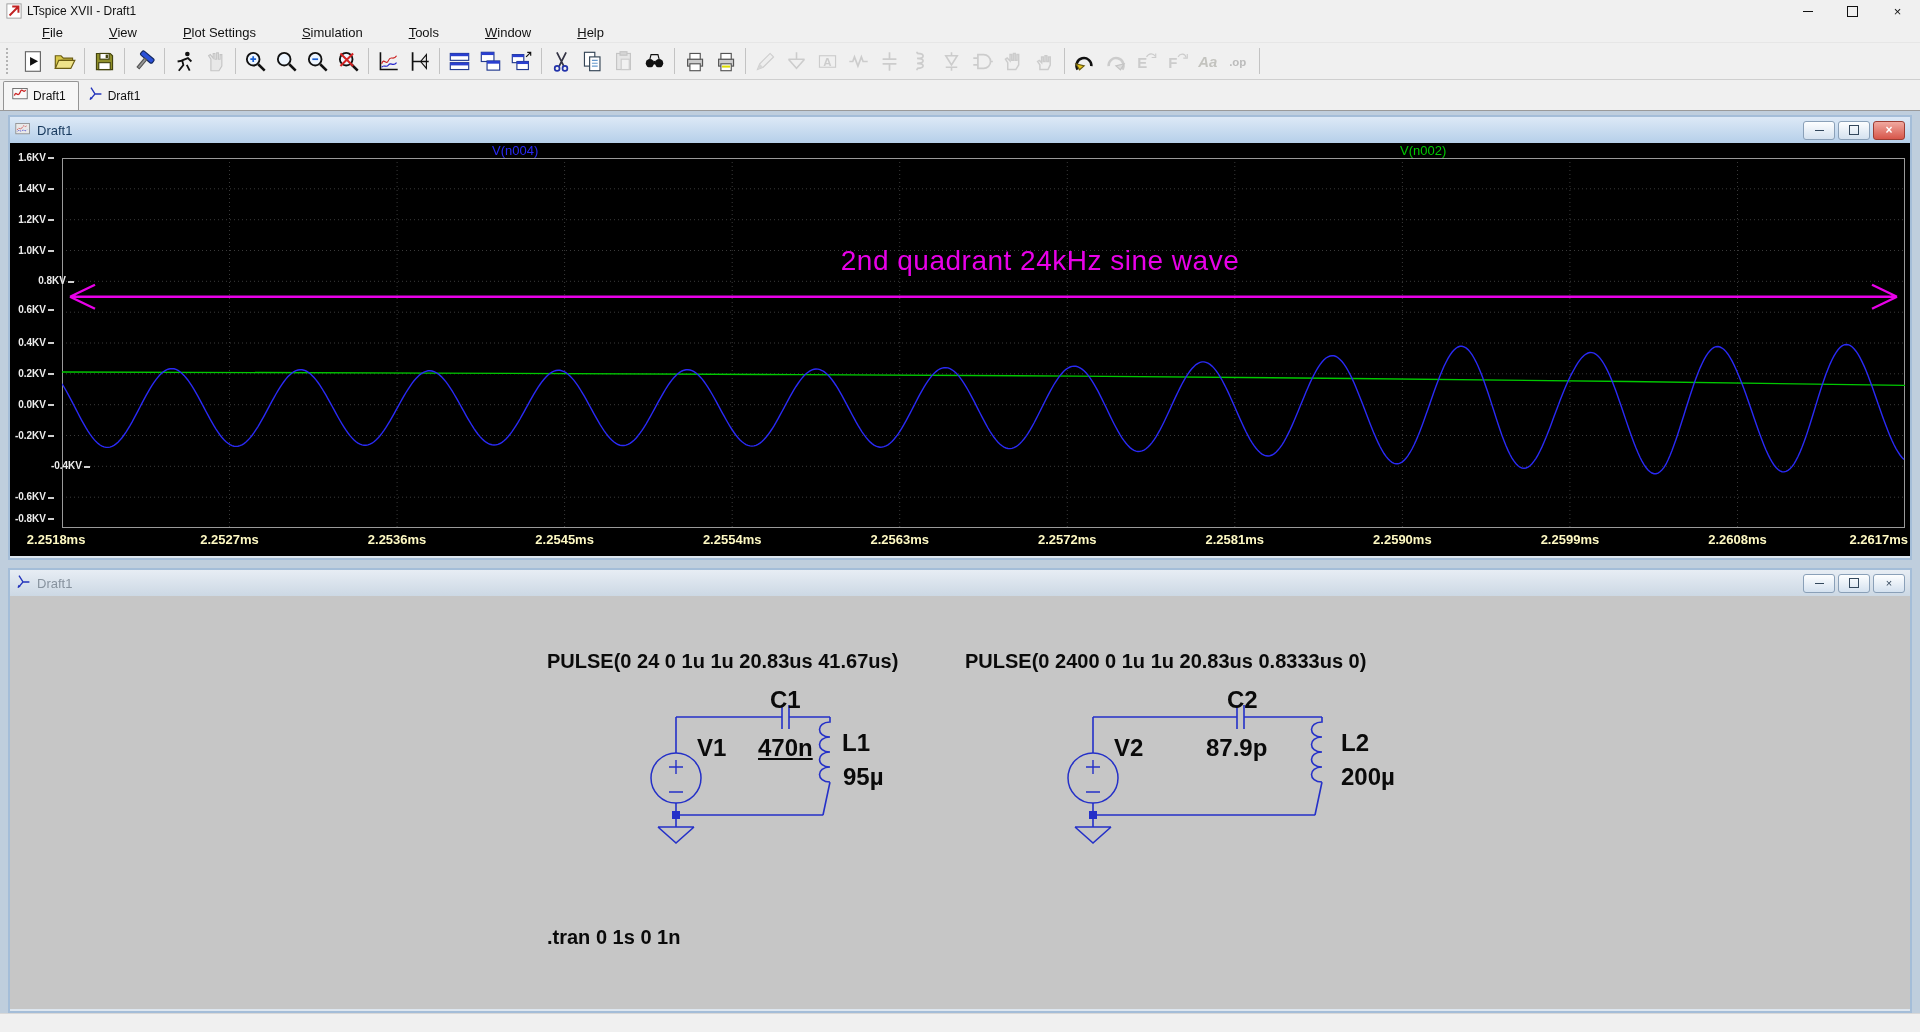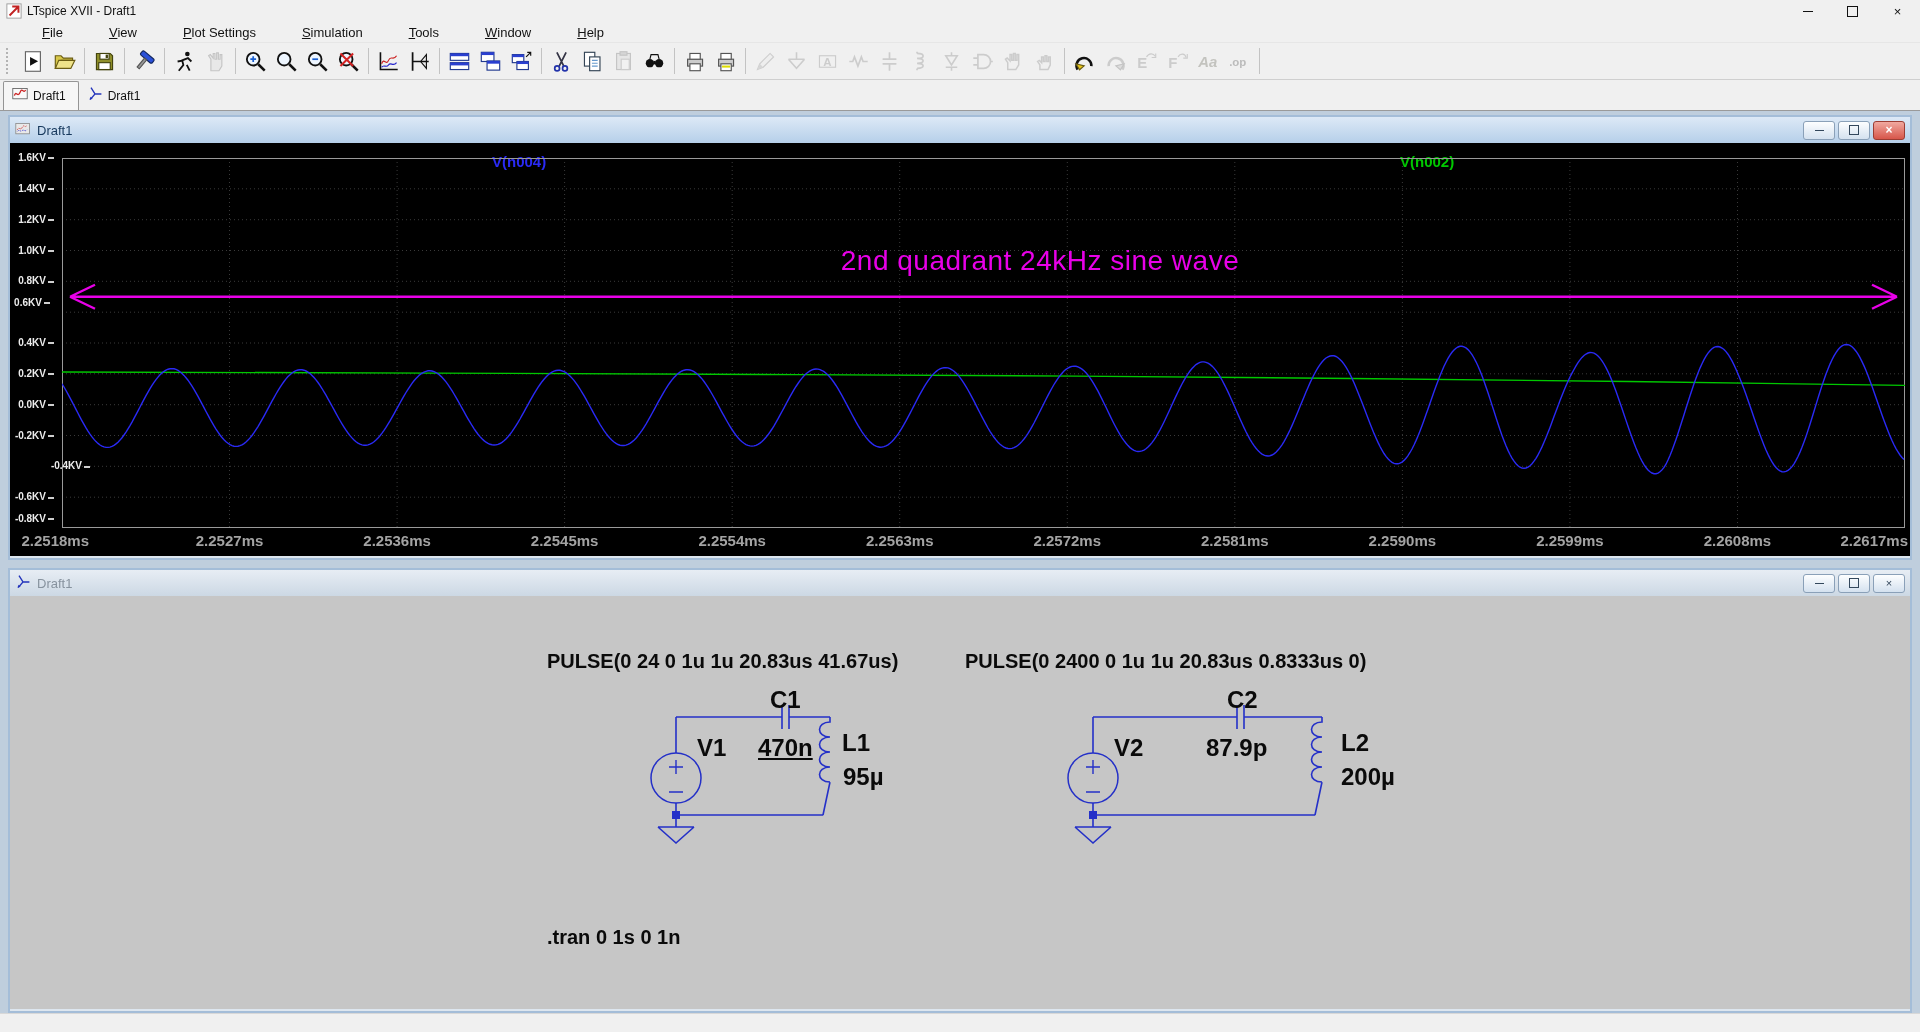--- a/index.html
+++ b/index.html
@@ -33,24 +33,24 @@
   .cw-title{margin-left:6px;color:#16385c;}
   .cw-titlebar.inactive .cw-title{color:#87929e;}
   .cw-controls{margin-left:auto;display:flex;gap:3px;}
   .cw-btn{width:30px;height:17px;border:1px solid #8aa0b8;border-radius:3px;
           background:linear-gradient(#fdfeff,#d4e1ef);display:flex;align-items:center;justify-content:center;
           color:#33475c;font-size:11px;line-height:1;}
   .cw-btn .g-min{background:#33475c;width:9px;}
   .cw-btn .g-max{border-color:#33475c;width:8px;height:8px;}
   .cw-btn.close-red{background:linear-gradient(#f0a9a0,#d7564a);border-color:#9c3d33;color:#fff;font-size:12px;font-weight:bold;}
   .plot-body{position:relative;height:413px;background:#000;overflow:hidden;}
-  .trace-label{position:absolute;top:10px;font-size:15px;font-weight:bold;}
+  .trace-label{position:absolute;top:0;font-size:13px;font-weight:normal;}
   .ytick{position:absolute;left:0;width:44px;text-align:right;color:#ececec;font-size:10px;font-weight:bold;line-height:16px;}
   .ytick::after{content:"";display:inline-block;width:6px;height:2px;background:#cfcfcf;margin-left:2px;vertical-align:middle;}
-  .xtick{position:absolute;top:389px;color:#a3a3a3;font-size:15px;font-weight:bold;}
+  .xtick{position:absolute;top:389px;color:#fef9c3;font-size:13px;font-weight:bold;}
   .plot-annotation{position:absolute;left:1030px;top:102px;transform:translateX(-50%);font-size:28px;letter-spacing:.5px;}
   .schem-body{position:relative;height:413px;background:#c6c6c6;overflow:hidden;}
   .schem-text{position:absolute;font-size:20px;font-weight:bold;color:#0a0a0a;white-space:pre;}
   .comp-label{position:absolute;font-size:24px;font-weight:bold;color:#0a0a0a;}
   .statusbar{height:22px;background:#f0f0f0;border-top:1px solid #d8d8d8;}
   svg.circuit{position:absolute;left:0;top:0;}
 </style>
 </head>
 <body>
 
@@ -332,22 +332,22 @@
           <rect x="0.5" y="0.5" width="1842" height="369" fill="none" stroke="#9a9a9a"></rect>
           <path d="M0.0,214.0 L368.6,215.1 L737.2,216.6 L1013.7,218.1 L1290.1,220.5 L1566.5,223.5 L1843.0,227.4" fill="none" stroke="#00c800" stroke-width="1.4"></path>
           <path d="M0,225.8 L2,229.0 L4,232.5 L6,236.1 L8,239.8 L10,243.6 L12,247.5 L14,251.4 L16,255.3 L18,259.1 L20,262.8 L22,266.4 L24,269.9 L26,273.1 L28,276.1 L30,278.9 L32,281.4 L34,283.6 L36,285.4 L38,287.0 L40,288.1 L42,288.9 L44,289.4 L46,289.4 L48,289.1 L50,288.4 L52,287.4 L54,285.9 L56,284.2 L58,282.1 L60,279.7 L62,277.0 L64,274.1 L66,270.9 L68,267.6 L70,264.1 L72,260.4 L74,256.6 L76,252.8 L78,249.0 L80,245.2 L82,241.4 L84,237.7 L86,234.1 L88,230.6 L90,227.4 L92,224.4 L94,221.6 L96,219.1 L98,216.8 L100,214.9 L102,213.3 L104,212.1 L106,211.2 L108,210.7 L110,210.6 L112,210.8 L114,211.4 L116,212.4 L118,213.7 L120,215.4 L122,217.4 L124,219.7 L126,222.2 L128,225.1 L130,228.2 L132,231.4 L134,234.9 L136,238.4 L138,242.1 L140,245.9 L142,249.7 L144,253.5 L146,257.2 L148,260.9 L150,264.4 L152,267.9 L154,271.1 L156,274.1 L158,277.0 L160,279.5 L162,281.8 L164,283.7 L166,285.3 L168,286.6 L170,287.6 L172,288.2 L174,288.4 L176,288.2 L178,287.7 L180,286.8 L182,285.6 L184,284.0 L186,282.1 L188,279.9 L190,277.5 L192,274.7 L194,271.7 L196,268.6 L198,265.2 L200,261.7 L202,258.1 L204,254.4 L206,250.7 L208,246.9 L210,243.2 L212,239.6 L214,236.0 L216,232.6 L218,229.4 L220,226.3 L222,223.5 L224,220.9 L226,218.6 L228,216.7 L230,215.0 L232,213.6 L234,212.6 L236,212.0 L238,211.7 L240,211.8 L242,212.2 L244,213.0 L246,214.1 L248,215.6 L250,217.4 L252,219.5 L254,221.9 L256,224.5 L258,227.4 L260,230.5 L262,233.8 L264,237.2 L266,240.8 L268,244.4 L270,248.0 L272,251.7 L274,255.4 L276,259.0 L278,262.5 L280,265.9 L282,269.1 L284,272.2 L286,275.0 L288,277.6 L290,279.9 L292,282.0 L294,283.7 L296,285.1 L298,286.2 L300,286.9 L302,287.2 L304,287.3 L306,286.9 L308,286.2 L310,285.2 L312,283.8 L314,282.1 L316,280.1 L318,277.8 L320,275.2 L322,272.4 L324,269.4 L326,266.2 L328,262.9 L330,259.4 L332,255.8 L334,252.2 L336,248.6 L338,245.0 L340,241.4 L342,237.9 L344,234.5 L346,231.3 L348,228.3 L350,225.4 L352,222.8 L354,220.5 L356,218.4 L358,216.6 L360,215.2 L362,214.1 L364,213.3 L366,212.8 L368,212.8 L370,213.0 L372,213.6 L374,214.5 L376,215.8 L378,217.4 L380,219.3 L382,221.5 L384,223.9 L386,226.6 L388,229.6 L390,232.7 L392,236.0 L394,239.4 L396,242.9 L398,246.5 L400,250.1 L402,253.7 L404,257.3 L406,260.8 L408,264.2 L410,267.5 L412,270.6 L414,273.5 L416,276.2 L418,278.6 L420,280.8 L422,282.6 L424,284.2 L426,285.4 L428,286.3 L430,286.8 L432,287.0 L434,286.9 L436,286.3 L438,285.5 L440,284.3 L442,282.7 L444,280.9 L446,278.7 L448,276.3 L450,273.6 L452,270.7 L454,267.6 L456,264.4 L458,261.0 L460,257.4 L462,253.8 L464,250.2 L466,246.6 L468,242.9 L470,239.4 L472,235.9 L474,232.6 L476,229.4 L478,226.5 L480,223.7 L482,221.2 L484,219.0 L486,217.0 L488,215.4 L490,214.1 L492,213.1 L494,212.5 L496,212.2 L498,212.3 L500,212.8 L502,213.6 L504,214.7 L506,216.2 L508,218.0 L510,220.1 L512,222.4 L514,225.1 L516,227.9 L518,231.0 L520,234.3 L522,237.7 L524,241.2 L526,244.8 L528,248.5 L530,252.2 L532,255.8 L534,259.4 L536,262.9 L538,266.3 L540,269.5 L542,272.6 L544,275.4 L546,278.0 L548,280.3 L550,282.3 L552,284.0 L554,285.4 L556,286.5 L558,287.2 L560,287.5 L562,287.5 L564,287.1 L566,286.4 L568,285.3 L570,283.9 L572,282.2 L574,280.2 L576,277.8 L578,275.2 L580,272.4 L582,269.3 L584,266.1 L586,262.7 L588,259.1 L590,255.5 L592,251.8 L594,248.1 L596,244.4 L598,240.8 L600,237.3 L602,233.8 L604,230.5 L606,227.4 L608,224.5 L610,221.9 L612,219.5 L614,217.4 L616,215.6 L618,214.1 L620,213.0 L622,212.2 L624,211.8 L626,211.7 L628,212.0 L630,212.6 L632,213.6 L634,215.0 L636,216.7 L638,218.7 L640,220.9 L642,223.5 L644,226.3 L646,229.4 L648,232.6 L650,236.0 L652,239.5 L654,243.1 L656,246.8 L658,250.6 L660,254.3 L662,257.9 L664,261.5 L666,265.0 L668,268.4 L670,271.5 L672,274.5 L674,277.2 L676,279.7 L678,281.9 L680,283.8 L682,285.3 L684,286.6 L686,287.4 L688,287.9 L690,288.1 L692,287.9 L694,287.3 L696,286.4 L698,285.1 L700,283.5 L702,281.5 L704,279.3 L706,276.8 L708,274.0 L710,271.0 L712,267.8 L714,264.4 L716,260.8 L718,257.2 L720,253.5 L722,249.8 L724,246.0 L726,242.3 L728,238.7 L730,235.1 L732,231.7 L734,228.5 L736,225.5 L738,222.6 L740,220.1 L742,217.8 L744,215.8 L746,214.2 L748,212.9 L750,211.9 L752,211.3 L754,211.0 L756,211.1 L758,211.6 L760,212.5 L762,213.7 L764,215.2 L766,217.1 L768,219.3 L770,221.8 L772,224.5 L774,227.5 L776,230.7 L778,234.1 L780,237.7 L782,241.4 L784,245.1 L786,248.9 L788,252.7 L790,256.5 L792,260.2 L794,263.9 L796,267.4 L798,270.7 L800,273.8 L802,276.7 L804,279.4 L806,281.8 L808,283.9 L810,285.6 L812,287.1 L814,288.1 L816,288.8 L818,289.2 L820,289.1 L822,288.7 L824,287.9 L826,286.8 L828,285.3 L830,283.4 L832,281.3 L834,278.8 L836,276.1 L838,273.1 L840,269.8 L842,266.4 L844,262.8 L846,259.1 L848,255.3 L850,251.5 L852,247.6 L854,243.7 L856,239.9 L858,236.2 L860,232.6 L862,229.2 L864,225.9 L866,222.9 L868,220.1 L870,217.6 L872,215.4 L874,213.6 L876,212.0 L878,210.9 L880,210.1 L882,209.7 L884,209.6 L886,209.9 L888,210.7 L890,211.8 L892,213.2 L894,215.0 L896,217.1 L898,219.6 L900,222.3 L902,225.3 L904,228.6 L906,232.0 L908,235.6 L910,239.4 L912,243.2 L914,247.1 L916,251.1 L918,255.0 L920,258.9 L922,262.7 L924,266.4 L926,270.0 L928,273.3 L930,276.4 L932,279.3 L934,281.9 L936,284.2 L938,286.2 L940,287.8 L942,289.1 L944,290.0 L946,290.5 L948,290.6 L950,290.4 L952,289.7 L954,288.7 L956,287.3 L958,285.5 L960,283.4 L962,281.0 L964,278.3 L966,275.3 L968,272.1 L970,268.6 L972,265.0 L974,261.2 L976,257.3 L978,253.3 L980,249.3 L982,245.3 L984,241.3 L986,237.4 L988,233.6 L990,230.0 L992,226.5 L994,223.3 L996,220.3 L998,217.6 L1000,215.2 L1002,213.1 L1004,211.3 L1006,210.0 L1008,209.0 L1010,208.4 L1012,208.1 L1014,208.3 L1016,208.8 L1018,209.8 L1020,211.1 L1022,212.7 L1024,214.8 L1026,217.1 L1028,219.8 L1030,222.8 L1032,226.1 L1034,229.6 L1036,233.2 L1038,237.1 L1040,241.1 L1042,245.2 L1044,249.3 L1046,253.5 L1048,257.6 L1050,261.7 L1052,265.7 L1054,269.5 L1056,273.2 L1058,276.6 L1060,279.8 L1062,282.7 L1064,285.3 L1066,287.6 L1068,289.6 L1070,291.1 L1072,292.3 L1074,293.1 L1076,293.5 L1078,293.4 L1080,292.9 L1082,292.1 L1084,290.8 L1086,289.1 L1088,287.0 L1090,284.6 L1092,281.8 L1094,278.8 L1096,275.4 L1098,271.8 L1100,268.0 L1102,264.0 L1104,259.8 L1106,255.5 L1108,251.2 L1110,246.8 L1112,242.4 L1114,238.1 L1116,234.0 L1118,229.9 L1120,226.0 L1122,222.3 L1124,218.9 L1126,215.8 L1128,213.0 L1130,210.5 L1132,208.4 L1134,206.6 L1136,205.3 L1138,204.4 L1140,203.9 L1142,203.9 L1144,204.3 L1146,205.1 L1148,206.4 L1150,208.1 L1152,210.1 L1154,212.6 L1156,215.4 L1158,218.6 L1160,222.0 L1162,225.8 L1164,229.7 L1166,233.9 L1168,238.3 L1170,242.7 L1172,247.3 L1174,251.8 L1176,256.4 L1178,260.9 L1180,265.3 L1182,269.6 L1184,273.8 L1186,277.6 L1188,281.3 L1190,284.6 L1192,287.7 L1194,290.3 L1196,292.6 L1198,294.5 L1200,296.1 L1202,297.2 L1204,297.8 L1206,298.0 L1208,297.7 L1210,297.0 L1212,295.8 L1214,294.2 L1216,292.1 L1218,289.7 L1220,286.8 L1222,283.6 L1224,280.0 L1226,276.1 L1228,272.0 L1230,267.6 L1232,263.0 L1234,258.3 L1236,253.5 L1238,248.6 L1240,243.7 L1242,238.9 L1244,234.1 L1246,229.4 L1248,224.9 L1250,220.7 L1252,216.7 L1254,213.0 L1256,209.6 L1258,206.6 L1260,204.0 L1262,201.8 L1264,200.0 L1266,198.8 L1268,198.0 L1270,197.7 L1272,197.8 L1274,198.5 L1276,199.7 L1278,201.4 L1280,203.5 L1282,206.1 L1284,209.1 L1286,212.5 L1288,216.3 L1290,220.4 L1292,224.8 L1294,229.5 L1296,234.4 L1298,239.4 L1300,244.6 L1302,249.8 L1304,255.1 L1306,260.3 L1308,265.5 L1310,270.5 L1312,275.4 L1314,280.0 L1316,284.4 L1318,288.5 L1320,292.2 L1322,295.5 L1324,298.4 L1326,300.8 L1328,302.8 L1330,304.3 L1332,305.4 L1334,305.8 L1336,305.8 L1338,305.2 L1340,304.1 L1342,302.4 L1344,300.3 L1346,297.6 L1348,294.5 L1350,291.0 L1352,287.0 L1354,282.6 L1356,277.9 L1358,272.9 L1360,267.7 L1362,262.2 L1364,256.6 L1366,250.9 L1368,245.2 L1370,239.5 L1372,233.8 L1374,228.3 L1376,222.9 L1378,217.8 L1380,212.9 L1382,208.3 L1384,204.2 L1386,200.4 L1388,197.1 L1390,194.3 L1392,192.0 L1394,190.2 L1396,189.0 L1398,188.3 L1400,188.3 L1402,188.8 L1404,189.9 L1406,191.6 L1408,193.9 L1410,196.7 L1412,200.0 L1414,203.8 L1416,208.0 L1418,212.7 L1420,217.8 L1422,223.2 L1424,228.9 L1426,234.8 L1428,240.9 L1430,247.1 L1432,253.3 L1434,259.6 L1436,265.8 L1438,271.8 L1440,277.5 L1442,282.8 L1444,287.8 L1446,292.4 L1448,296.5 L1450,300.1 L1452,303.2 L1454,305.8 L1456,307.8 L1458,309.2 L1460,310.1 L1462,310.3 L1464,310.0 L1466,309.1 L1468,307.7 L1470,305.7 L1472,303.2 L1474,300.3 L1476,296.9 L1478,293.0 L1480,288.9 L1482,284.3 L1484,279.6 L1486,274.5 L1488,269.4 L1490,264.0 L1492,258.6 L1494,253.2 L1496,247.9 L1498,242.6 L1500,237.4 L1502,232.4 L1504,227.7 L1506,223.2 L1508,219.0 L1510,215.2 L1512,211.5 L1514,207.9 L1516,204.7 L1518,201.9 L1520,199.4 L1522,197.5 L1524,196.0 L1526,195.0 L1528,194.5 L1530,194.6 L1532,195.2 L1534,196.3 L1536,198.0 L1538,200.1 L1540,202.8 L1542,206.0 L1544,209.6 L1546,213.6 L1548,218.0 L1550,222.8 L1552,227.9 L1554,233.3 L1556,238.9 L1558,244.7 L1560,250.5 L1562,256.5 L1564,262.4 L1566,268.3 L1568,274.0 L1570,279.6 L1572,285.0 L1574,290.1 L1576,294.8 L1578,299.2 L1580,303.1 L1582,306.6 L1584,309.5 L1586,312.0 L1588,313.8 L1590,315.0 L1592,315.7 L1594,315.7 L1596,315.1 L1598,313.8 L1600,311.9 L1602,309.4 L1604,306.2 L1606,302.0 L1608,297.5 L1610,292.5 L1612,287.1 L1614,281.4 L1616,275.5 L1618,269.3 L1620,263.0 L1622,256.7 L1624,250.3 L1626,244.0 L1628,237.7 L1630,231.7 L1632,225.8 L1634,220.3 L1636,215.0 L1638,210.1 L1640,205.7 L1642,201.6 L1644,198.1 L1646,195.1 L1648,192.7 L1650,190.8 L1652,189.4 L1654,188.7 L1656,188.5 L1658,189.0 L1660,190.0 L1662,191.5 L1664,193.6 L1666,196.2 L1668,199.3 L1670,202.9 L1672,206.9 L1674,211.2 L1676,215.9 L1678,220.7 L1680,225.7 L1682,231.0 L1684,236.5 L1686,242.2 L1688,248.0 L1690,253.8 L1692,259.7 L1694,265.5 L1696,271.2 L1698,276.8 L1700,282.1 L1702,287.2 L1704,292.0 L1706,296.4 L1708,300.4 L1710,303.9 L1712,307.0 L1714,309.5 L1716,311.5 L1718,312.9 L1720,313.7 L1722,313.9 L1724,313.4 L1726,312.4 L1728,310.8 L1730,308.6 L1732,305.8 L1734,302.4 L1736,298.5 L1738,294.1 L1740,289.3 L1742,284.0 L1744,278.4 L1746,272.4 L1748,266.2 L1750,259.8 L1752,253.2 L1754,246.6 L1756,240.1 L1758,233.8 L1760,227.6 L1762,221.7 L1764,216.1 L1766,210.9 L1768,206.1 L1770,201.8 L1772,197.9 L1774,194.6 L1776,191.8 L1778,189.5 L1780,187.9 L1782,186.9 L1784,186.5 L1786,186.7 L1788,187.4 L1790,188.8 L1792,190.7 L1794,193.2 L1796,196.2 L1798,199.7 L1800,203.6 L1802,207.9 L1804,212.6 L1806,217.6 L1808,222.9 L1810,228.3 L1812,234.0 L1814,239.7 L1816,245.4 L1818,251.2 L1820,256.9 L1822,262.5 L1824,267.8 L1826,273.0 L1828,277.9 L1830,282.5 L1832,286.8 L1834,290.6 L1836,294.0 L1838,297.0 L1840,299.5 L1842,301.5 " fill="none" stroke="#2a2af5" stroke-width="1.4"></path>
           <path d="M8,138.75 H1835 M8,138.75 L33,126.75 M8,138.75 L33,150.75 M1835,138.75 L1810,126.75 M1835,138.75 L1810,150.75" fill="none" stroke="#e800e8" stroke-width="2.4"></path>
         </svg>
       <span class="plot-annotation" style="color: rgb(232, 0, 232);">2nd quadrant 24kHz sine wave</span>
     <span class="ytick" style="top: 7px;">1.6KV</span>
         <span class="ytick" style="top: 37.8333px;">1.4KV</span>
         <span class="ytick" style="top: 68.6667px;">1.2KV</span>
         <span class="ytick" style="top: 99.5px;">1.0KV</span>
-        <span class="ytick" style="top: 130.333px;">0.8KV</span>
-        <span class="ytick" style="top: 152px; text-align: center;">0.6KV</span>
+        <span class="ytick" style="top: 130.333px; padding-left: 20px;">0.8KV</span>
+        <span class="ytick" style="top: 159px;">0.6KV</span>
         <span class="ytick" style="top: 192px;">0.4KV</span>
         <span class="ytick" style="top: 222.833px;">0.2KV</span>
         <span class="ytick" style="top: 253.667px;">0.0KV</span>
         <span class="ytick" style="top: 284.5px;">-0.2KV</span>
         <span class="ytick" style="top: 315.333px; padding-left: 36px;">-0.4KV</span>
         <span class="ytick" style="top: 346.167px;">-0.6KV</span>
         <span class="ytick" style="top: 368px;">-0.8KV</span>
         <span class="xtick" style="left: 52px; transform: translateX(-60%);">2.2518ms</span>
         <span class="xtick" style="left: 219.545px; transform: translateX(-50%);">2.2527ms</span>
         <span class="xtick" style="left: 387.091px; transform: translateX(-50%);">2.2536ms</span>

